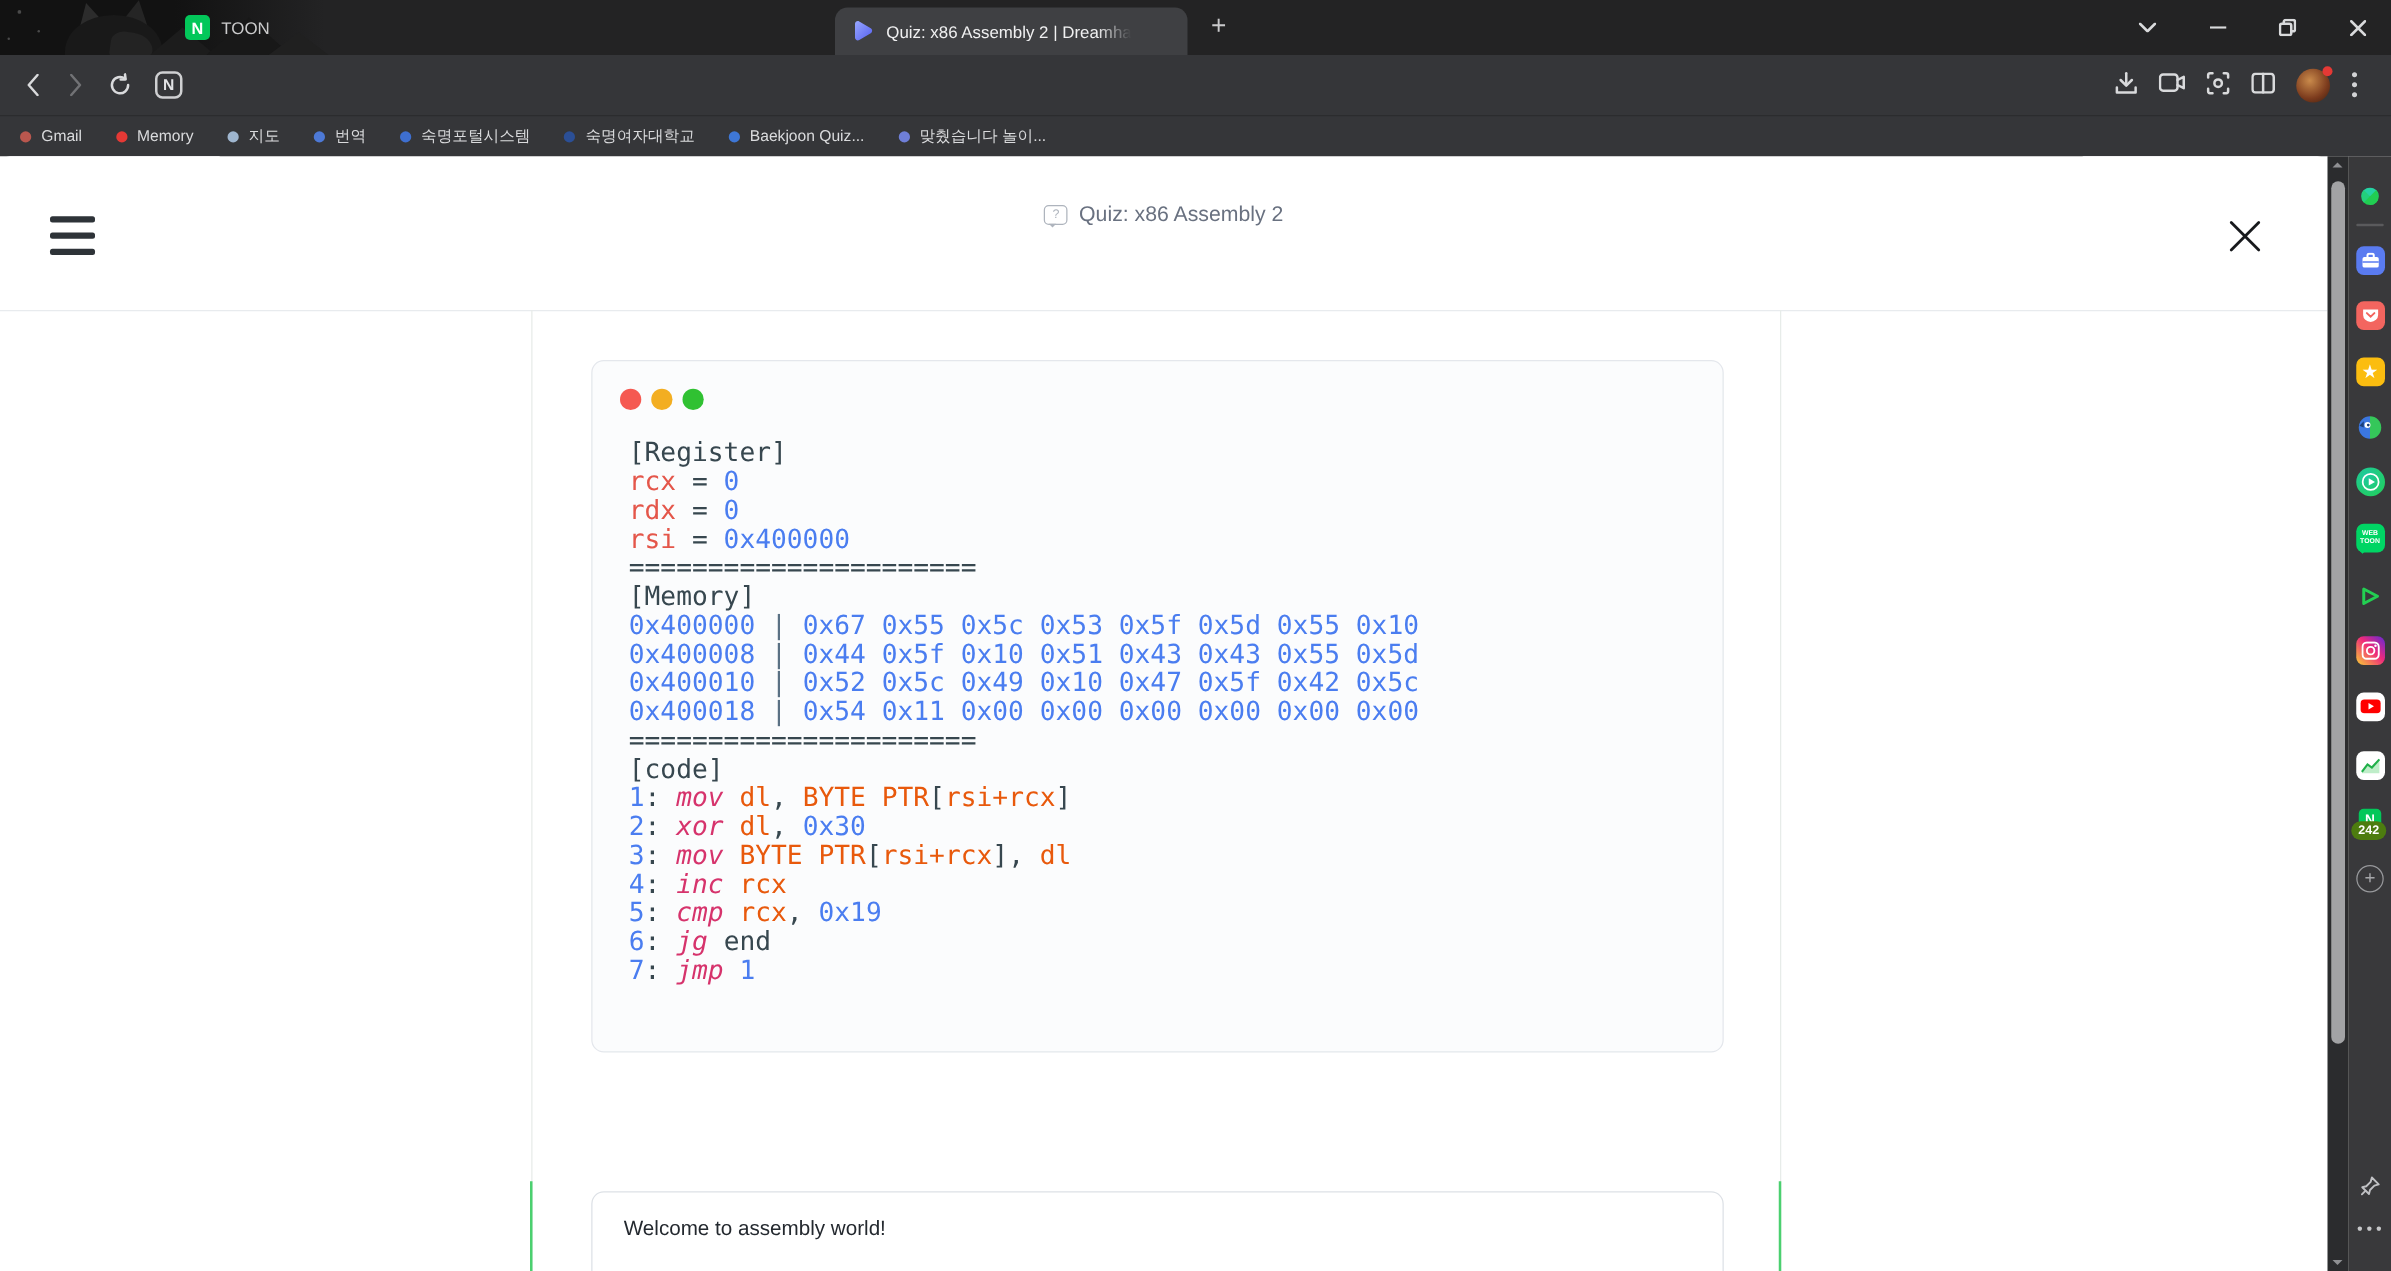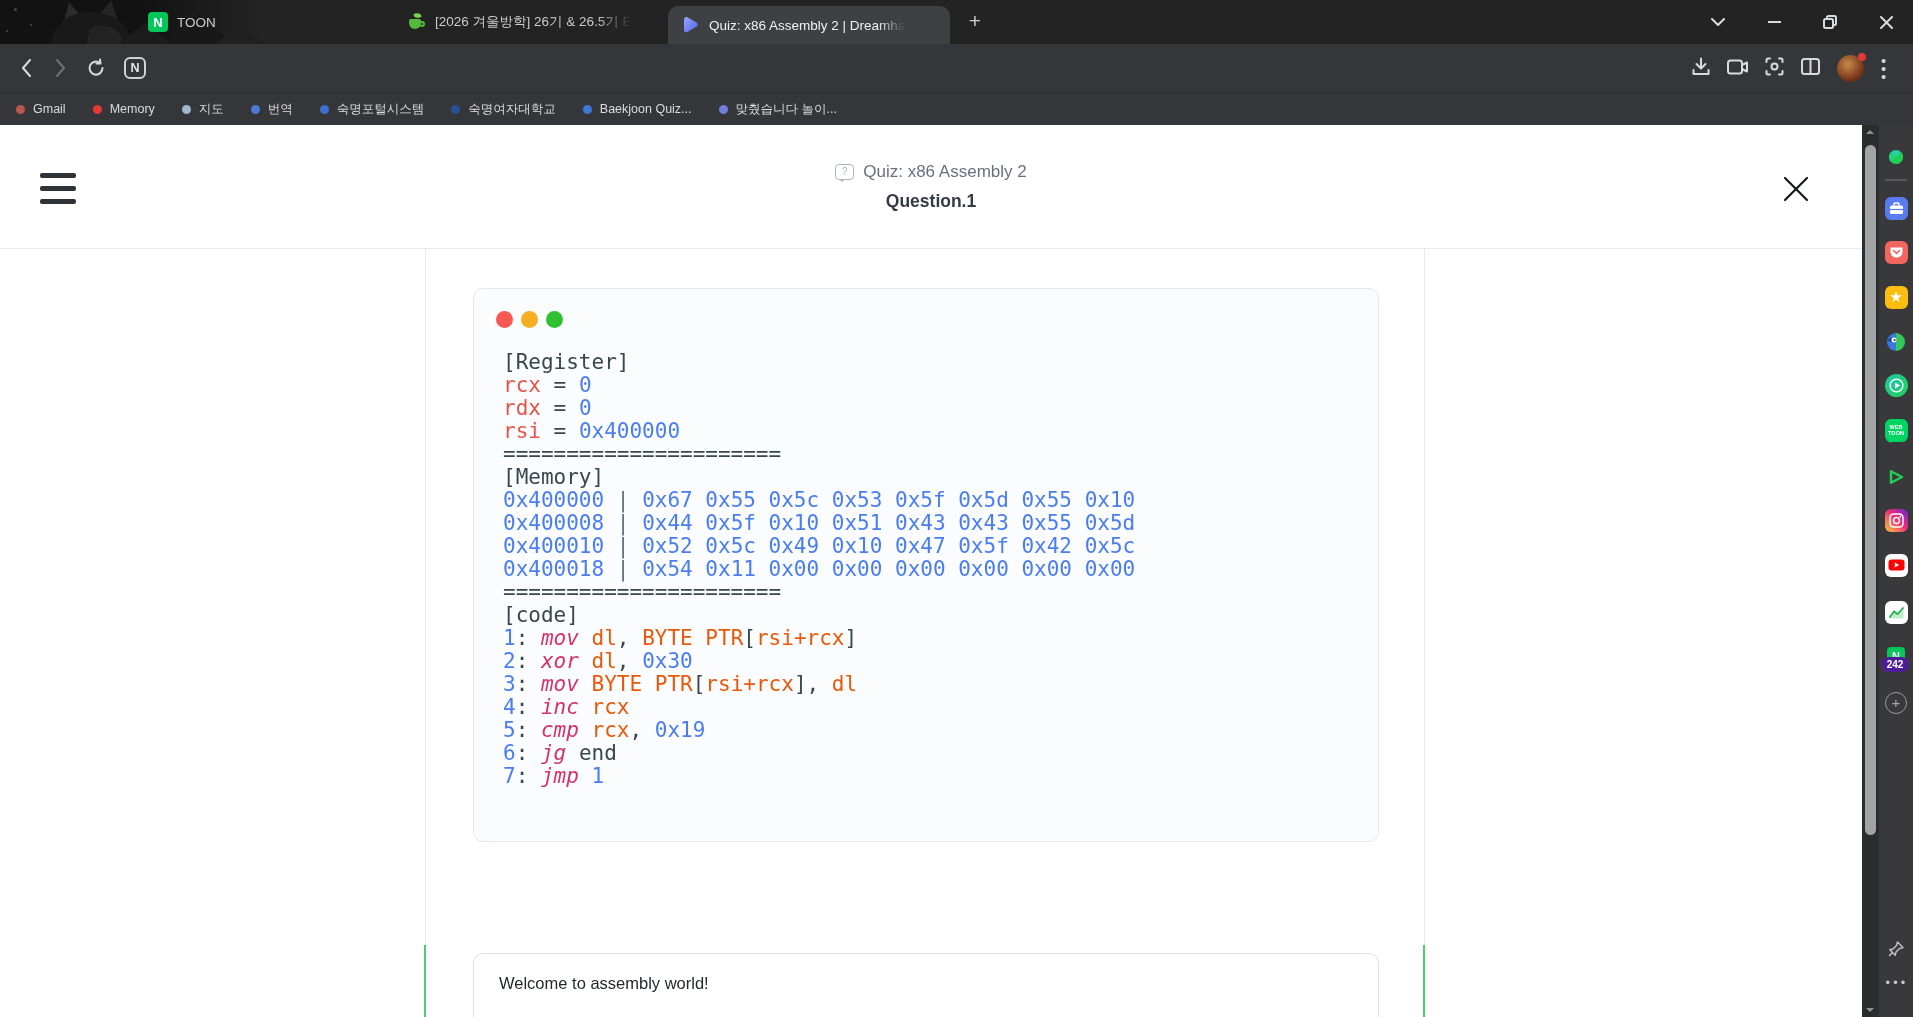--- a/index.html
+++ b/index.html
@@ -97,21 +97,21 @@
   .tile{width:23px;height:23px;border-radius:6px;display:flex;align-items:center;justify-content:center;}
   .donut{width:10px;height:10px;border-radius:50%;border:7px solid #21ce52;border-top-color:#25d3a3;border-left-color:#23d07c;}
   .t-brief{background:#5a7bf0;} .t-pocket{background:#f3655f;} .t-star{background:#fbbd10;color:#fff;font-size:15px;}
   .t-webtoon{background:#00d564;color:#fff;font-weight:bold;font-size:5.5px;line-height:6px;text-align:center;font-family:"Liberation Sans",sans-serif;position:relative;}
   .t-webtoon::after{content:"";position:absolute;left:2px;bottom:-4px;border:3px solid transparent;border-top-color:#00d564;}
   .t-insta{background:linear-gradient(45deg,#f9ce34,#ee2a7b 55%,#6228d7);}
   .t-white{background:#fff;}
   .navertv{width:23px;height:23px;border-radius:50%;background:radial-gradient(circle at 35% 30%,#1dc9a0,#23cf52);display:flex;align-items:center;justify-content:center;}
   .n242{position:relative;width:24px;height:24px;}
   .n242 .ntile{position:absolute;left:3px;top:0;width:18px;height:18px;border-radius:4px;background:#03c75a;color:#fff;font-weight:bold;font-size:11px;display:flex;align-items:center;justify-content:center;}
-  .badge{position:absolute;left:-3px;top:10px;min-width:28px;height:15px;border-radius:8px;background:#4c1d95;color:#fff;font-size:10px;font-weight:bold;line-height:15px;text-align:center;}
+  .badge{position:absolute;left:-3px;top:10px;min-width:28px;height:15px;border-radius:8px;background:#4d7c0f;color:#fff;font-size:10px;font-weight:bold;line-height:15px;text-align:center;}
   .plus-circle{width:22px;height:22px;border-radius:50%;border:1.6px solid #97989b;color:#a6a7aa;font-size:15px;line-height:19px;text-align:center;}
   .ap-dots{color:#c6c7c9;font-size:13px;letter-spacing:1px;}
 </style>
 </head>
 <body>
 
 <div class="window">
 
   <div class="tabbar">
     <div class="theme-art">
@@ -122,28 +122,20 @@
       <div class="mt mt1"></div>
         <div class="mt mt2"></div>
         <div class="mt mt3"></div>
       <div class="star" style="left:14px;top:8px;width:3px;height:3px;"></div>
       <div class="star" style="left:30px;top:24px;width:2px;height:2px;"></div>
       <div class="star" style="left:6px;top:30px;width:2px;height:2px;"></div>
     </div>
     <div class="tab tab-naver">
       <span class="naver-sq">N</span>
       <span class="tab-label">TOON</span>
-    </div>
-    <div class="tab tab-2">
-      <span class="cup-icon">
-          <span class="cup-leaf"></span>
-          <span class="cup-body"></span>
-          <span class="cup-handle"></span>
-        </span>
-      <span class="tab-label">[2026 겨울방학] 26기 &amp; 26.5기 E</span>
     </div>
     <div class="tab tab-active">
       <svg class="dh-icon" viewBox="0 0 20 20">
         <defs>
             <linearGradient id="dhg" x1="0" y1="0" x2="1" y2="1">
           <stop offset="0" stop-color="#98a7ff"></stop>
               <stop offset="1" stop-color="#5560ef"></stop>
         </linearGradient>
           </defs>
         <path d="M4 4.2 C4 2.4 5.9 1.3 7.4 2.2 L16.6 7.6 C18.1 8.5 18.1 10.7 16.6 11.6 L7.4 17 C5.9 17.9 4 16.8 4 15 Z" fill="url(#dhg)"></path>
@@ -278,21 +270,20 @@
     <div class="hamburger">
         <i></i>
         <i></i>
         <i></i>
       </div>
     <div class="quiz-head">
       <div class="quiz-title">
         <span class="qicon">?</span>
         <span>Quiz: x86 Assembly 2</span>
       </div>
-      <div class="quiz-question">Question.1</div>
     </div>
     <div class="page-close">
       <svg width="28" height="28" viewBox="0 0 28 28">
           <line x1="3" y1="3" x2="25" y2="25" stroke="#17191c" stroke-width="2.2" stroke-linecap="round"></line>
           <line x1="25" y1="3" x2="3" y2="25" stroke="#17191c" stroke-width="2.2" stroke-linecap="round"></line>
         </svg>
     </div>
     <div class="head-divider"></div>
     <div class="col-border col-left"></div>
     <div class="col-border col-right"></div>

